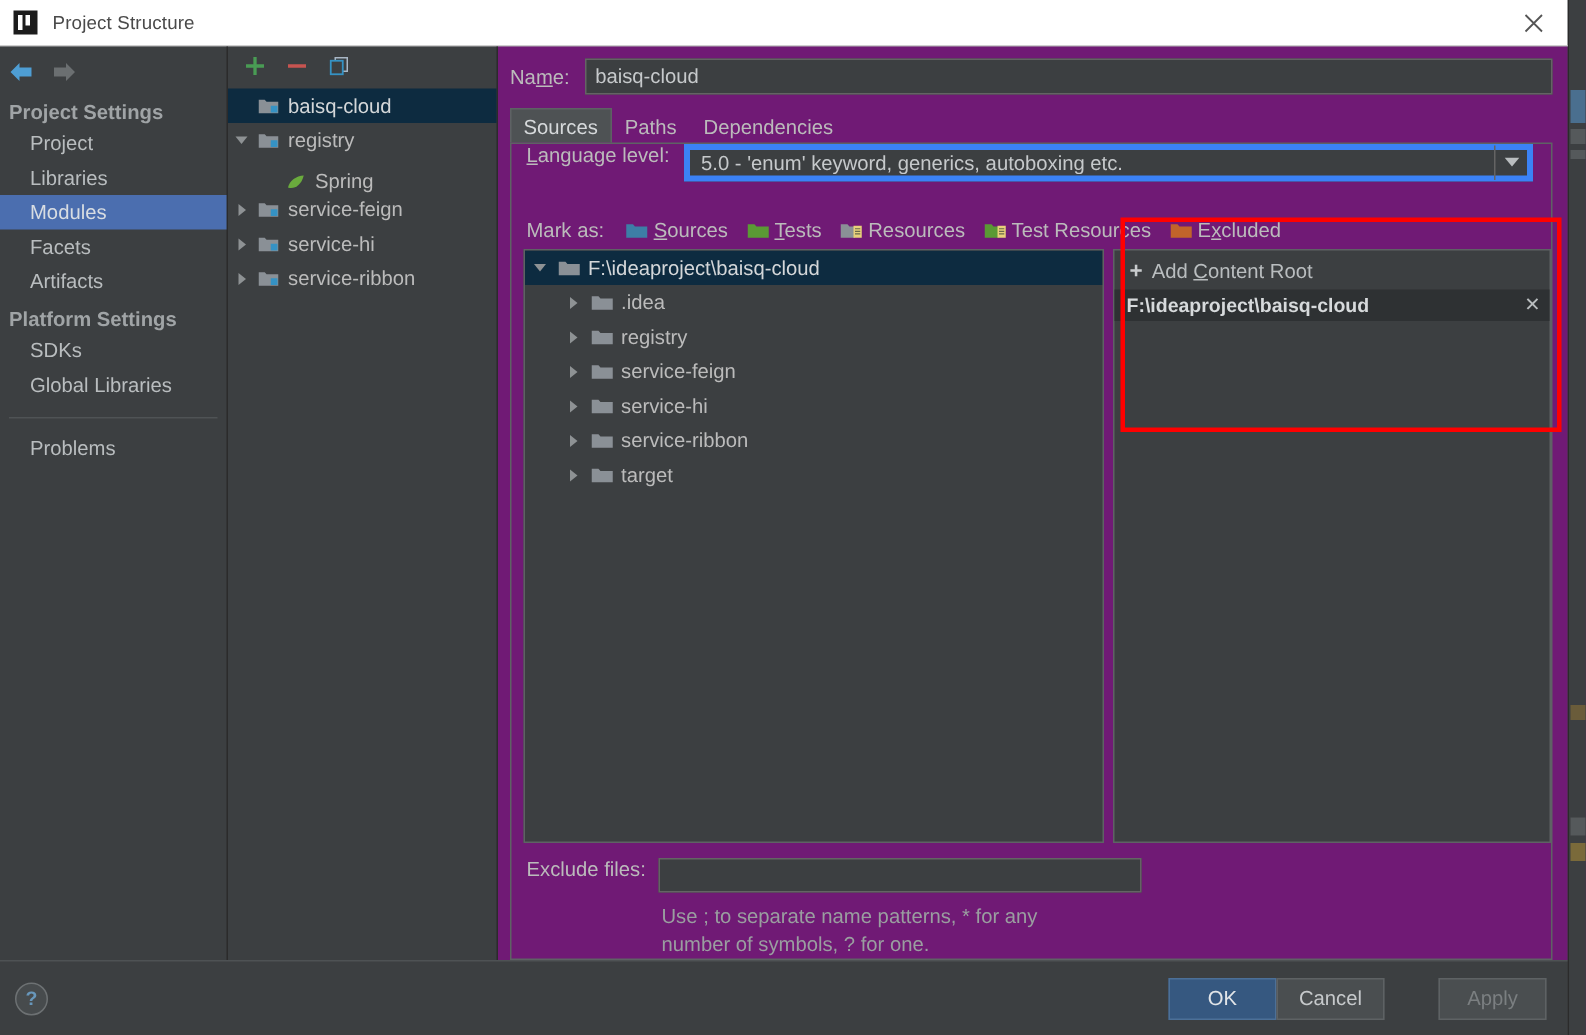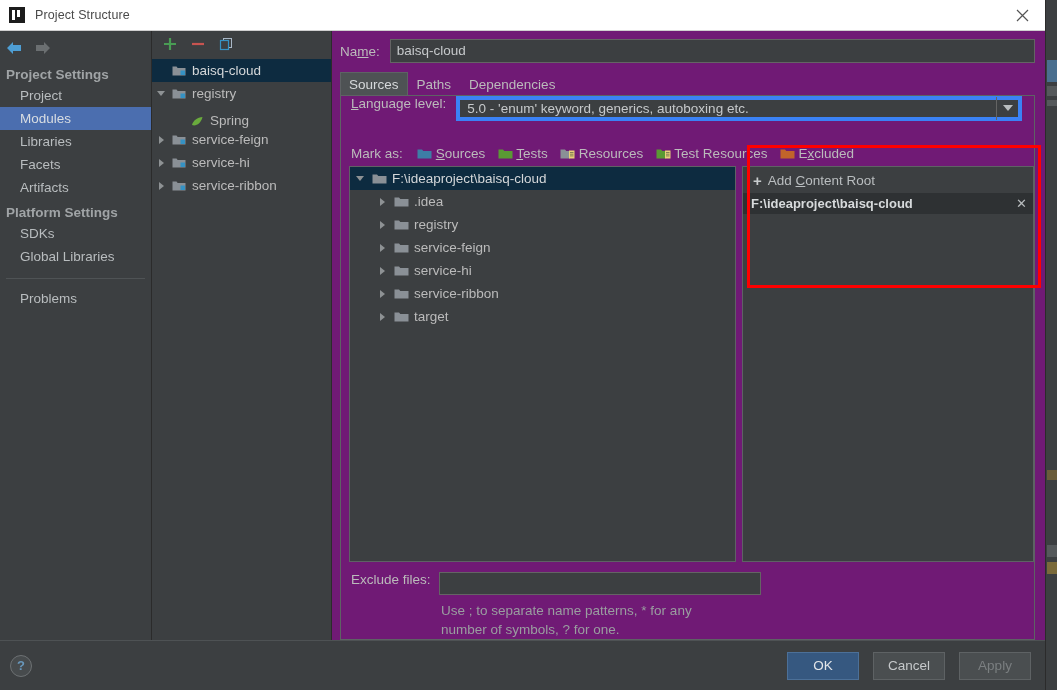--- a/index.html
+++ b/index.html
@@ -149,27 +149,27 @@
   
   #bottombar {
     height: 50px; flex: 0 0 50px; display:flex; align-items:center;
     padding: 0 14px 0 10px; border-top: 1px solid #4e5254;
   }
   #helpbtn {
     width: 22px; height: 22px; border-radius: 50%; border: 1px solid #6d7173;
     background:#474b4d; display:flex; align-items:center; justify-content:center;
     color:#6897bb; font-size:13px; font-weight:bold;
   }
-  #btns { margin-left:auto; display:flex; gap: 14px; }
+  #btns { margin-left:auto; display:flex; gap: 0; }
   .dbtn {
     min-width: 72px; height: 28px; display:flex; align-items:center; justify-content:center;
     font-size: 13.5px; border: 1px solid #5e6264; background:#4a4e50; color:#c6c9cb;
   }
   .dbtn.primary { background:#365880; border-color:#4c7098; color:#e2e5e8; }
-  .dbtn.disabled { color:#7b7f81; }
+  .dbtn.disabled { color:#7b7f81;margin-left:36px; }
 </style>
 </head>
 <body>
 
 <div id="ide-sliver">
   <div class="chip" style="top:60px;height:22px;background:#4a6f8f;"></div>
   <div class="chip" style="top:86px;height:10px;background:#55595b;"></div>
   <div class="chip" style="top:100px;height:6px;background:#55595b;"></div>
   <div class="chip" style="top:470px;height:10px;background:#6a5c3a;"></div>
   <div class="chip" style="top:545px;height:12px;background:#55595b;"></div>
@@ -199,22 +199,22 @@
         </div>
         <div class="arrow">
           <svg width="17" height="14" viewBox="0 0 17 14">
             <path d="M10 1 L16 7 L10 13 L10 10 L2 10 L2 4 L10 4 Z" fill="#6b6f71"></path>
           </svg>
         </div>
       </div>
 
       <div class="navgroup">Project Settings</div>
       <div class="navitem">Project</div>
+      <div class="navitem">Libraries</div>
       <div class="navitem selected">Modules</div>
-      <div class="navitem">Libraries</div>
       <div class="navitem">Facets</div>
       <div class="navitem">Artifacts</div>
 
       <div class="navgroup">Platform Settings</div>
       <div class="navitem">SDKs</div>
       <div class="navitem">Global Libraries</div>
 
       <div class="navsep"></div>
       <div class="navitem">Problems</div>
     </div>

